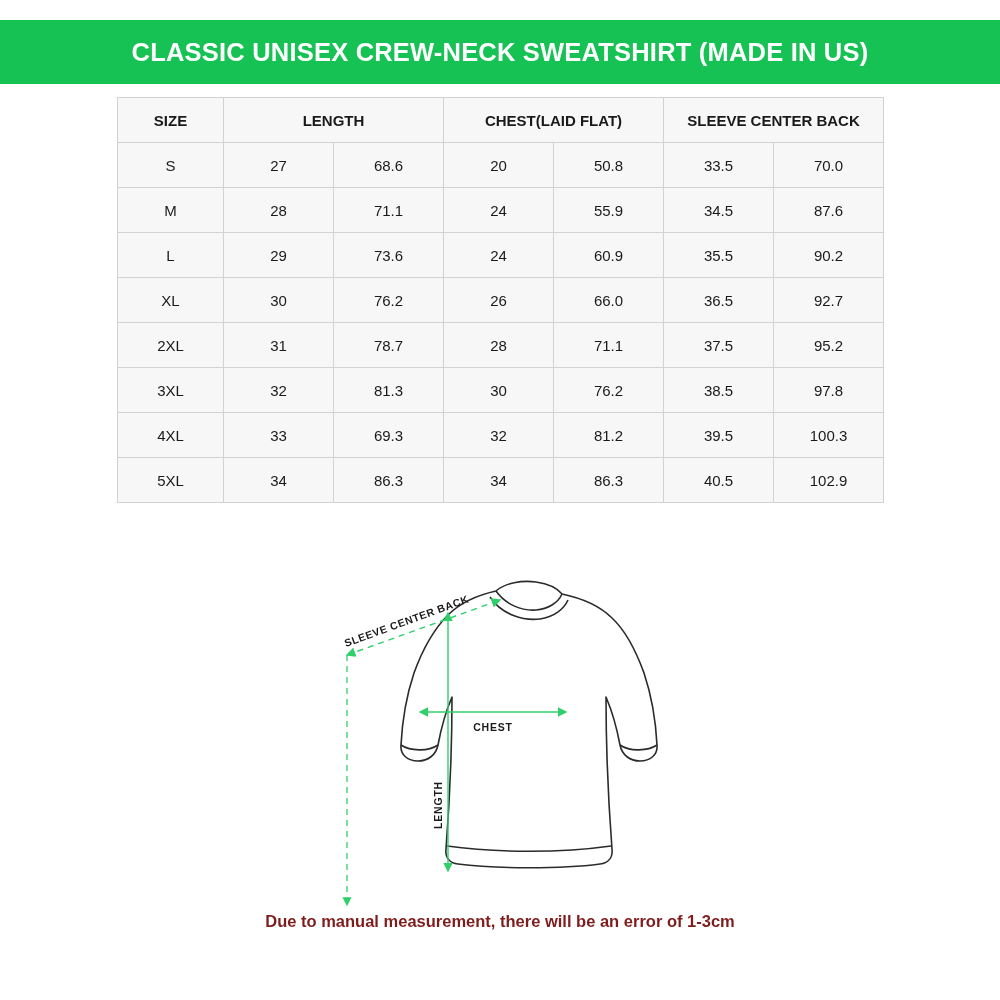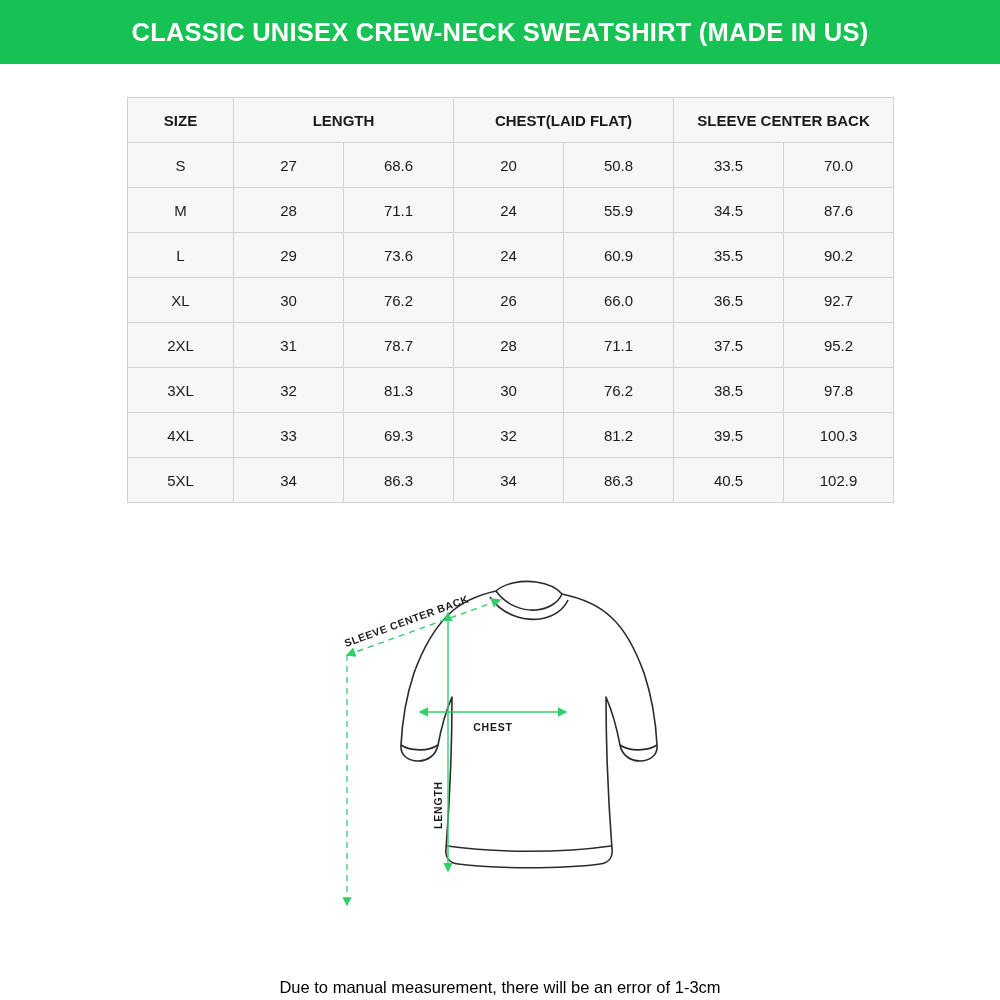--- a/index.html
+++ b/index.html
@@ -16,41 +16,41 @@
     width: 1000px;
     height: 1000px;
     background: #ffffff;
     overflow: hidden;
   }
 
   
   .header-band {
     position: absolute;
     left: 0;
-    top: 0;
+    top: 20px;
     width: 1000px;
     height: 64px;
     background: #16c254;
     display: flex;
     align-items: center;
     justify-content: center;
   }
   .header-title {
     color: #ffffff;
     font-size: 25.5px;
     font-weight: bold;
     letter-spacing: 0.2px;
     text-align: center;
     white-space: nowrap;
   }
 
   
   .table-wrap {
     position: absolute;
-    left: 127px;
+    left: 117px;
     top: 97px;
     width: 766px;
   }
   table.size-table {
     border-collapse: collapse;
     width: 766px;
     table-layout: fixed;
   }
   table.size-table td, table.size-table th {
     border: 1px solid #d2d2d2;
@@ -79,26 +79,26 @@
     top: 575px;
     width: 420px;
     height: 350px;
   }
   .illus svg { display: block; }
 
   
   .footer-note {
     position: absolute;
     left: 0;
-    top: 978px;
+    top: 912px;
     width: 1000px;
     text-align: center;
-    color: #000000;
+    color: #7f1d1d;
     font-size: 16.5px;
-    font-weight: normal;
+    font-weight: bold;
   }
 </style>
 </head>
 <body>
 
 <div id="page">
 
   <div class="header-band">
     <div class="header-title">CLASSIC UNISEX CREW-NECK SWEATSHIRT (MADE IN US)</div>
   </div>

